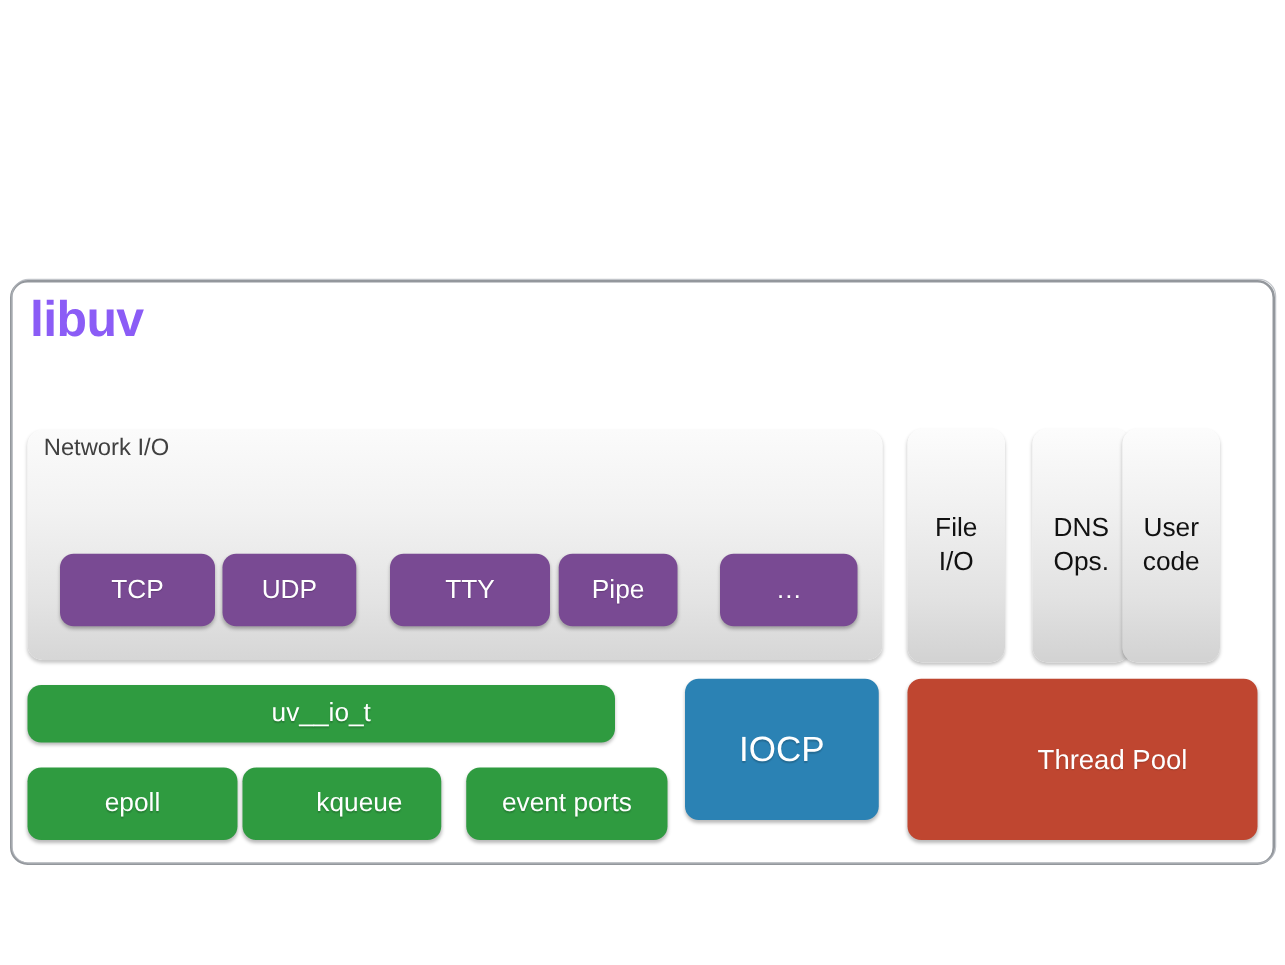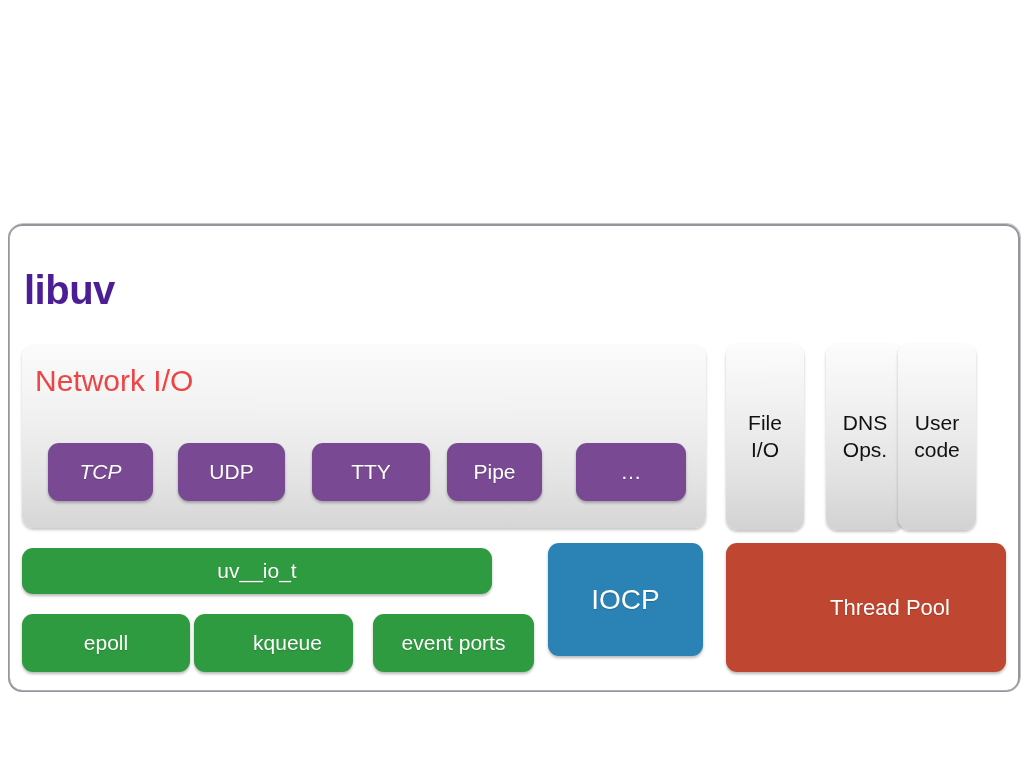--- a/index.html
+++ b/index.html
@@ -45,25 +45,24 @@
     border-radius: 14px;
     opacity: 0.8;
   }
 
   #libuv-title {
     position: absolute;
     left: 16px;
     top: 12px;
     font-size: 40px;
     font-weight: bold;
-    color: #4c1d95;
+    color: #8b5cf6;
     letter-spacing: -0.5px;
     line-height: 1;
     z-index: 3;
-    margin-top: 34px;
   }
 
   
   .gray-panel {
     position: absolute;
     box-sizing: border-box;
     border-radius: 12px;
     background: linear-gradient(to bottom, #fbfbfb 0%, #f2f2f2 35%, #e3e3e3 75%, #d6d6d6 100%);
     box-shadow: 0 2px 3px rgba(0,0,0,0.22);
     z-index: 2;
@@ -100,23 +99,23 @@
   
   #network-io-panel {
     left: 14px;
     top: 120px;
     width: 684px;
     height: 184px;
   }
   #network-io-label {
     position: absolute;
     left: 27px;
-    top: 140px;
-    font-size: 30px;
-    color: #ef4444;
+    top: 124px;
+    font-size: 19px;
+    color: #404040;
     z-index: 4;
   }
 
   
   .purple {
     background: #794a93;
     top: 219px;
     height: 58px;
   }
 
@@ -162,23 +161,23 @@
 <body>
 
 <div id="libuv-container">
 
   <div id="libuv-title">libuv</div>
 
   <div id="network-io-panel" class="gray-panel"></div>
 
   <div id="network-io-label">Network I/O</div>
 
-  <div class="chip purple" style="left:40px;  width:105px;font-style:italic;">TCP</div>
+  <div class="chip purple" style="left:40px;  width:124px;">TCP</div>
   <div class="chip purple" style="left:170px; width:107px;">UDP</div>
-  <div class="chip purple" style="left:304px; width:118px;">TTY</div>
+  <div class="chip purple" style="left:304px; width:128px;">TTY</div>
   <div class="chip purple" style="left:439px; width:95px;">Pipe</div>
   <div class="chip purple" style="left:568px; width:110px;">…</div>
 
   <div class="gray-chip tall-col" style="left:718px;">
     <div>
       <div>File</div>
       <div>I/O</div>
     </div>
   </div>
 

